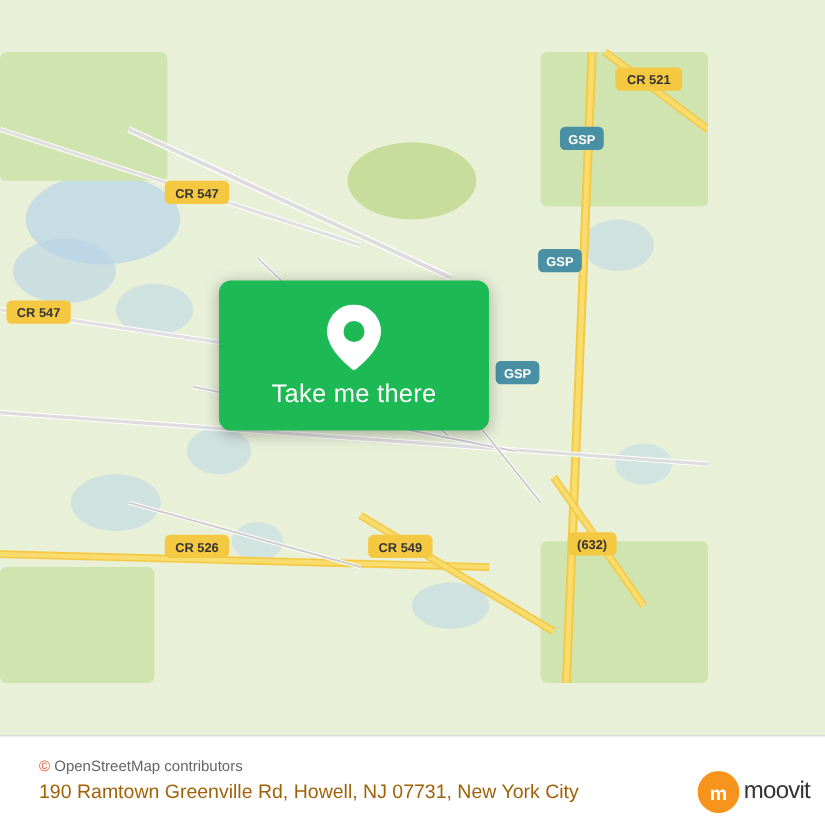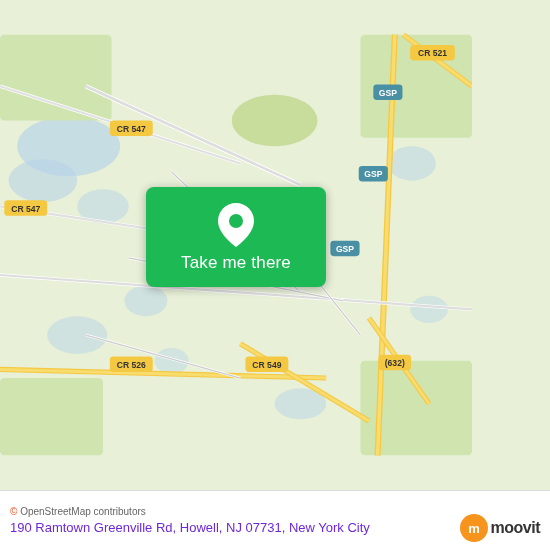--- a/index.html
+++ b/index.html
@@ -62,32 +62,32 @@
 
     
     #bottom-bar {
       width: 550px;
       height: 60px;
       background: white;
       border-top: 1px solid #ddd;
       display: flex;
       flex-direction: column;
       justify-content: center;
-      padding: 4px 10px;
+      padding: 4px 26px;
     }
 
     #attribution {
       font-size: 10px;
       color: #666;
       margin-bottom: 3px;
     }
 
     #address-line {
       font-size: 13px;
-      color: #6d28d9;
+      color: #a16207;
       font-weight: 400;
     }
 
     #moovit-badge {
       position: absolute;
       bottom: 8px;
       right: 10px;
       display: flex;
       align-items: center;
       gap: 3px;
@@ -210,15 +210,15 @@
     <span style="color:#e85226;">©</span>
     <span> OpenStreetMap contributors</span>
   </div>
   <div id="address-line">190 Ramtown Greenville Rd, Howell, NJ 07731, New York City</div>
 
   <div id="moovit-badge">
     <svg id="moovit-logo" viewBox="0 0 28 28" xmlns="http://www.w3.org/2000/svg">
       <circle cx="14" cy="14" r="14" fill="#f7941d"></circle>
       <text x="14" y="19" text-anchor="middle" font-size="13" font-weight="bold" fill="white">m</text>
     </svg>
-    <span id="moovit-text" style="font-size:16px;font-weight:bold;color:#333;letter-spacing:-0.5px;">moovit</span>
+    <span id="moovit-text" style="font-size:16px;font-weight:normal;color:#333;letter-spacing:-0.5px;">moovit</span>
   </div>
 </div>
 
 </body></html>

